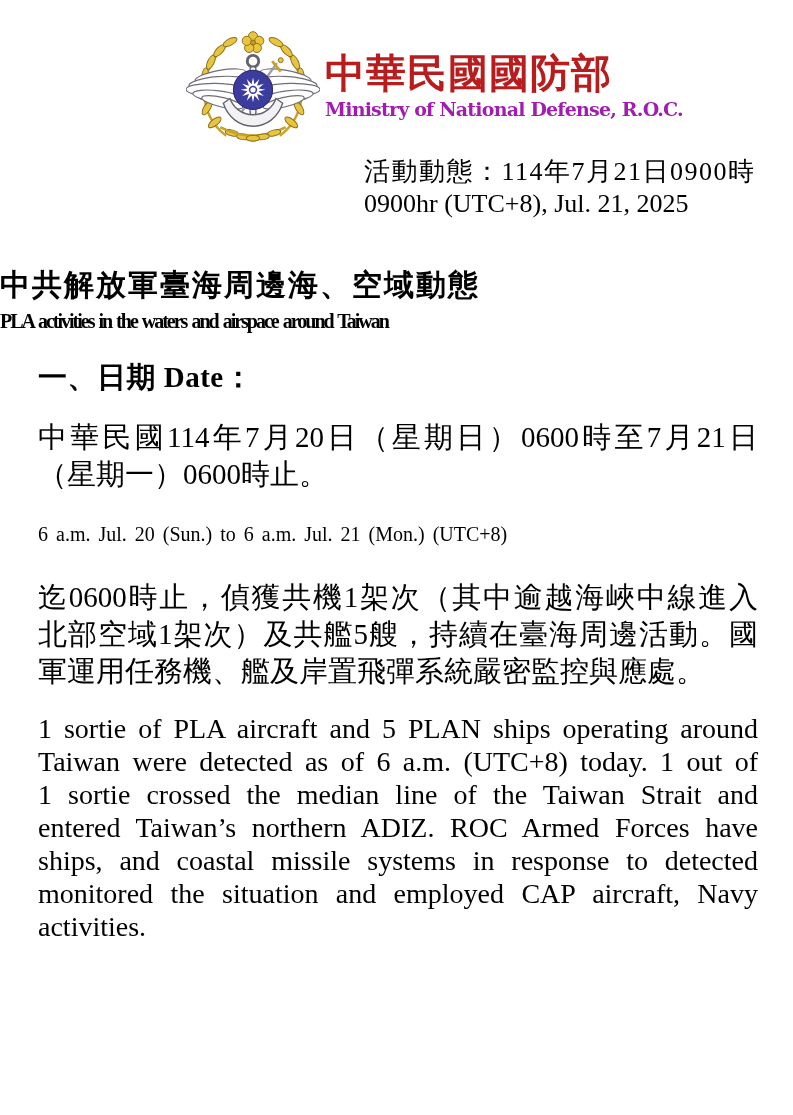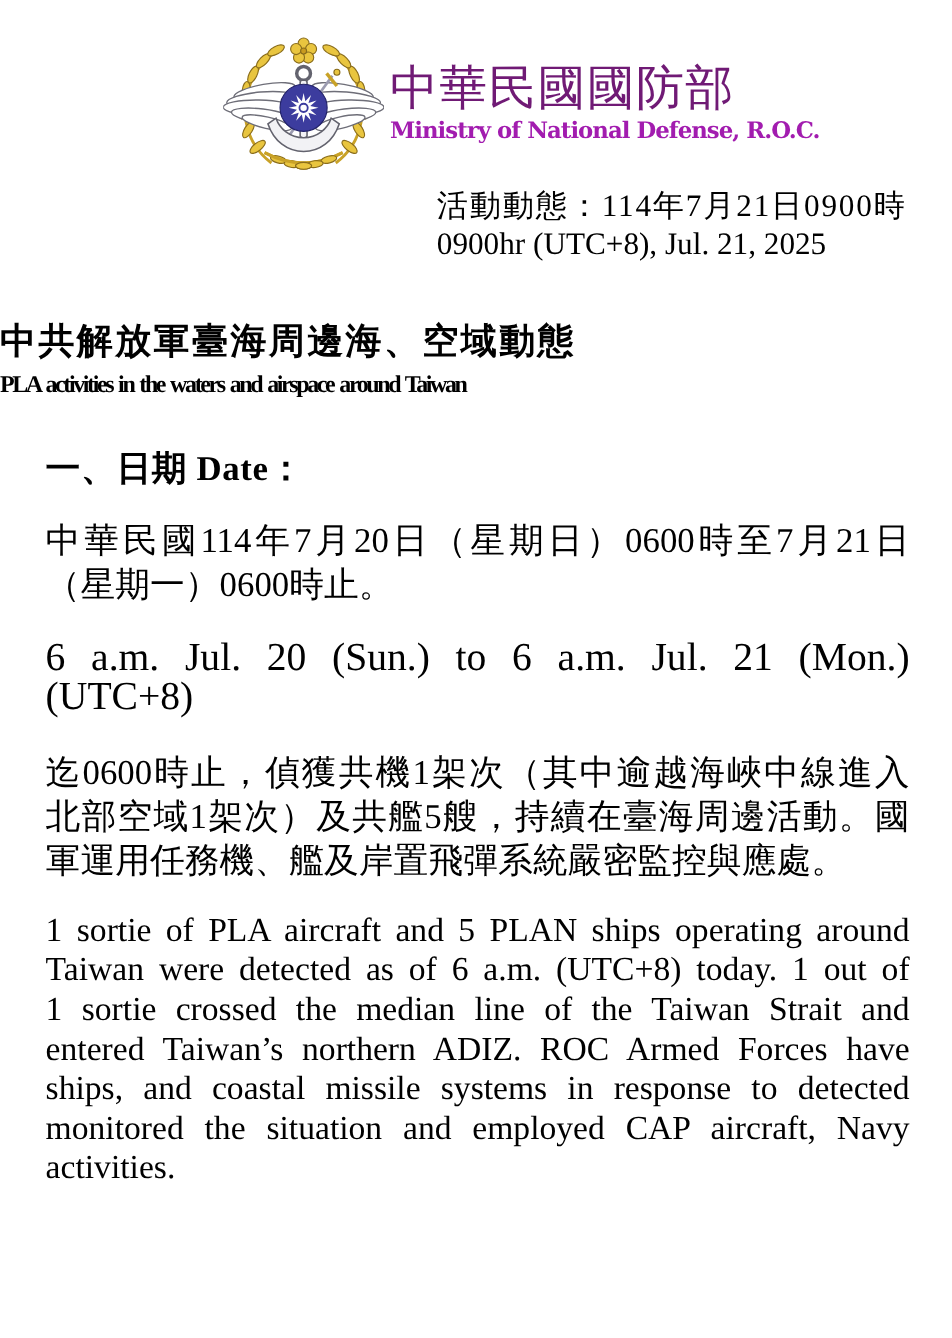--- a/index.html
+++ b/index.html
@@ -11,44 +11,44 @@
     overflow: hidden;
     font-family: "Liberation Serif", serif;
     color: #000000;
   }
 
   
   .masthead { position: absolute; left: 0; top: 0; width: 793px; height: 150px; }
   .logo { position: absolute; left: 186px; top: 26px; width: 134px; height: 122px; }
   .org-names { position: absolute; left: 325px; top: 50px; }
   .org-zh {
-    font-size: 40px; line-height: 47px; font-weight: 400;
-    letter-spacing: 1px; color: #701a75; white-space: nowrap;
+    font-size: 40px; line-height: 47px; font-weight: 700;
+    letter-spacing: 1px; color: #b91c1c; white-space: nowrap;
   }
   .org-en {
     font-family: "DejaVu Serif", "Liberation Serif", serif;
     font-size: 19px; line-height: 24px; font-weight: 700;
     letter-spacing: -0.8px; color: #a21caf; white-space: nowrap;
   }
 
   
   .release { position: absolute; left: 364px; top: 156px; }
   .release-zh { font-size: 26px; line-height: 32px; letter-spacing: 1.5px; white-space: nowrap; }
   .release-en { font-size: 26px; line-height: 32px; white-space: nowrap; }
 
   
   .doc-title { position: absolute; left: 0; top: 266px; width: 793px; text-align: left; }
   .doc-title-zh { font-size: 30px; line-height: 38px; font-weight: 700; letter-spacing: 2px; }
   .doc-title-en { font-size: 20px; line-height: 34px; font-weight: 700; letter-spacing: -2px; word-spacing: 2px; }
 
   
   .content { position: absolute; left: 38px; top: 359px; width: 720px; }
-  .h-sec { font-size: 29px; line-height: 36px; font-weight: 700; letter-spacing: 0.5px; margin-top: 14px; }
+  .h-sec { font-size: 29px; line-height: 36px; font-weight: 700; letter-spacing: 0.5px; }
   .p-zh { font-size: 29px; line-height: 37px; margin-top: 24px; }
-  .p-en-date { font-size: 33px; line-height: 33px; margin-top: 25px; word-spacing: 3px; }
+  .p-en-date { font-size: 20px; line-height: 33px; margin-top: 25px; word-spacing: 3px; }
   .h-sec-2 { margin-top: 26px; }
   .p-zh-act { margin-top: 28px; }
   .p-en { font-size: 28px; line-height: 33px; margin-top: 22px; }
 
   .tline { text-align: justify; text-align-last: justify; }
   .tline-last { text-align-last: left; }
 </style>
 </head>
 <body>
 

